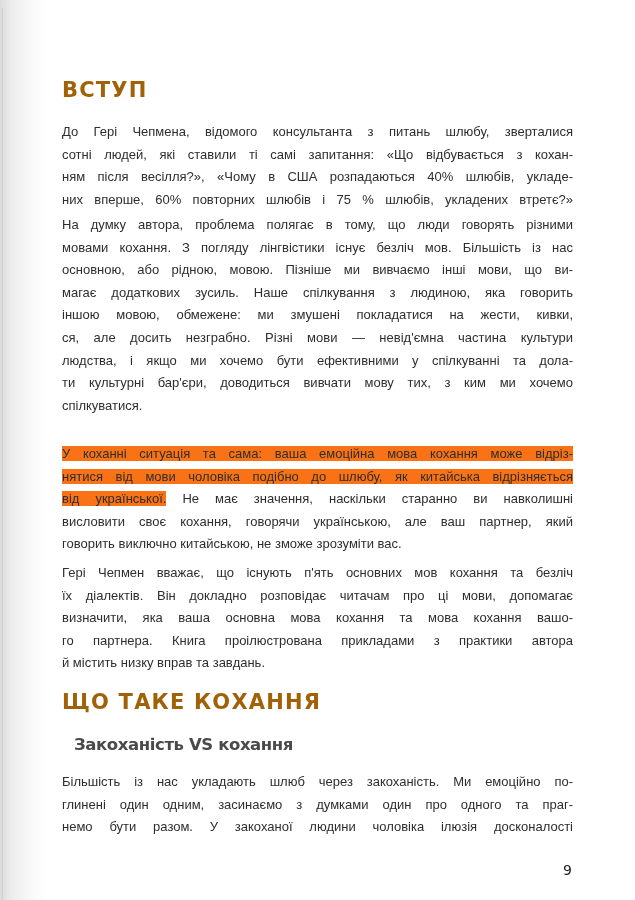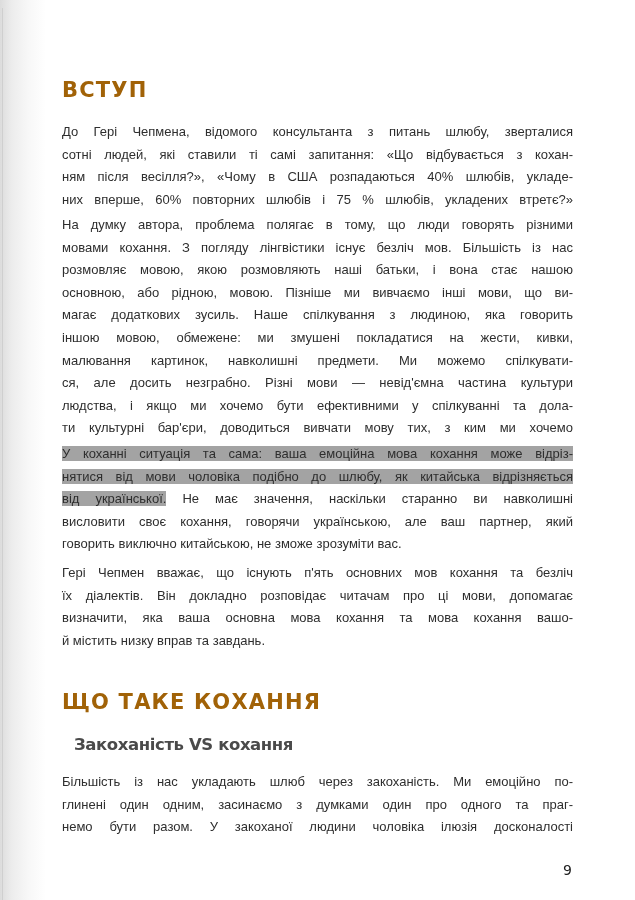--- a/index.html
+++ b/index.html
@@ -69,21 +69,21 @@
       font-size: 13px;
       white-space: nowrap;
       text-align: justify;
       text-align-last: justify;
       color: #2e2e2e;
     }
     .line.last {
       text-align-last: left;
     }
     .hl {
-      background: #a3a3a3;
+      background: #f97316;
     }
     .page-number {
       position: absolute;
       left: 563px;
       top: 862px;
       font-size: 14px;
       color: #222;
       font-family: "DejaVu Sans", sans-serif;
     }
   </style>
@@ -100,43 +100,42 @@
   <div class="para" style="top:121px;">
     <span class="line">До Гері Чепмена, відомого консультанта з питань шлюбу, зверталися</span>
     <span class="line">сотні людей, які ставили ті самі запитання: «Що відбувається з кохан-</span>
     <span class="line">ням після весілля?», «Чому в США розпадаються 40% шлюбів, укладе-</span>
     <span class="line">них вперше, 60% повторних шлюбів і 75 % шлюбів, укладених втретє?»</span>
   </div>
 
   <div class="para" style="top:214px;">
     <span class="line">На думку автора, проблема полягає в тому, що люди говорять різними</span>
     <span class="line">мовами кохання. З погляду лінгвістики існує безліч мов. Більшість із нас</span>
-    <span class="line">розмовляє мовою, якою розмовляють наші батьки, і вона стає нашою</span>
     <span class="line">основною, або рідною, мовою. Пізніше ми вивчаємо інші мови, що ви-</span>
     <span class="line">магає додаткових зусиль. Наше спілкування з людиною, яка говорить</span>
     <span class="line">іншою мовою, обмежене: ми змушені покладатися на жести, кивки,</span>
-    <span class="line">малювання картинок, навколишні предмети. Ми можемо спілкувати-</span>
     <span class="line">ся, але досить незграбно. Різні мови — невід'ємна частина культури</span>
     <span class="line">людства, і якщо ми хочемо бути ефективними у спілкуванні та дола-</span>
     <span class="line">ти культурні бар'єри, доводиться вивчати мову тих, з ким ми хочемо</span>
     <span class="line last">спілкуватися.</span>
   </div>
 
   <div class="para" style="top:443px;">
     <span class="line"><span class="hl">У коханні ситуація та сама: ваша емоційна мова кохання може відріз-</span></span>
     <span class="line"><span class="hl">нятися від мови чоловіка подібно до шлюбу, як китайська відрізняється</span></span>
     <span class="line"><span class="hl">від української.</span><span> Не має значення, наскільки старанно ви навколишні</span></span>
     <span class="line">висловити своє кохання, говорячи українською, але ваш партнер, який</span>
     <span class="line last">говорить виключно китайською, не зможе зрозуміти вас.</span>
   </div>
 
   <div class="para" style="top:562px;">
     <span class="line">Гері Чепмен вважає, що існують п'ять основних мов кохання та безліч</span>
     <span class="line">їх діалектів. Він докладно розповідає читачам про ці мови, допомагає</span>
     <span class="line">визначити, яка ваша основна мова кохання та мова кохання вашо-</span>
+    <span class="line">го партнера. Книга проілюстрована прикладами з практики автора</span>
     <span class="line last">й містить низку вправ та завдань.</span>
   </div>
 
   <div class="h1" style="top:690px;text-align:right;">ЩО ТАКЕ КОХАННЯ</div>
 
   <div class="h2" style="top:735px;margin-left:12px;">Закоханість VS кохання</div>
 
   <div class="para" style="top:771px;">
     <span class="line">Більшість із нас укладають шлюб через закоханість. Ми емоційно по-</span>
     <span class="line">глинені один одним, засинаємо з думками один про одного та праг-</span>

